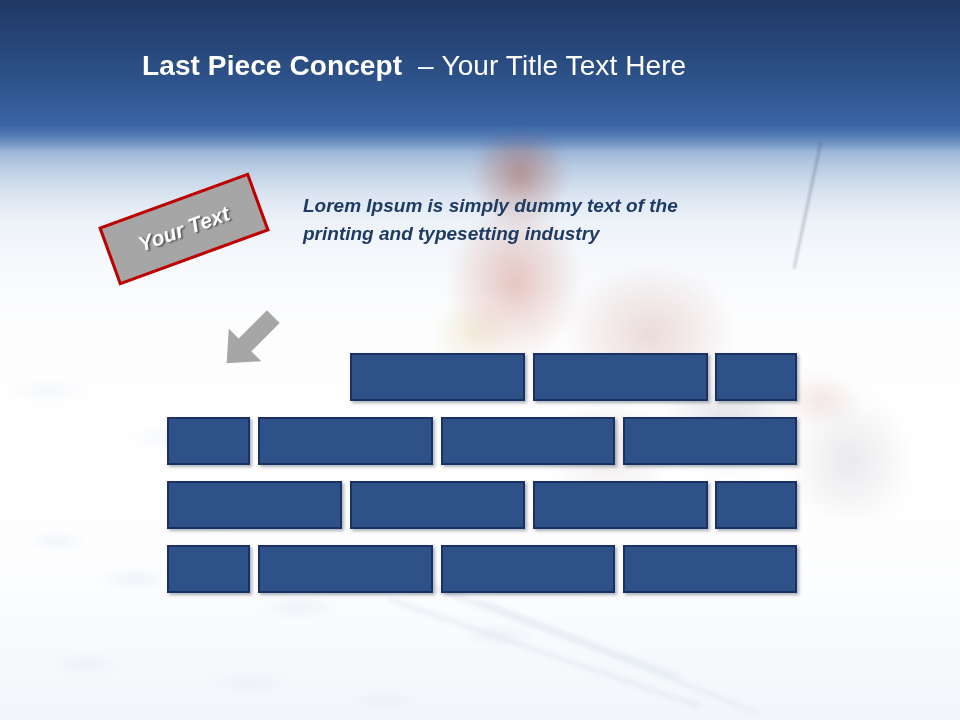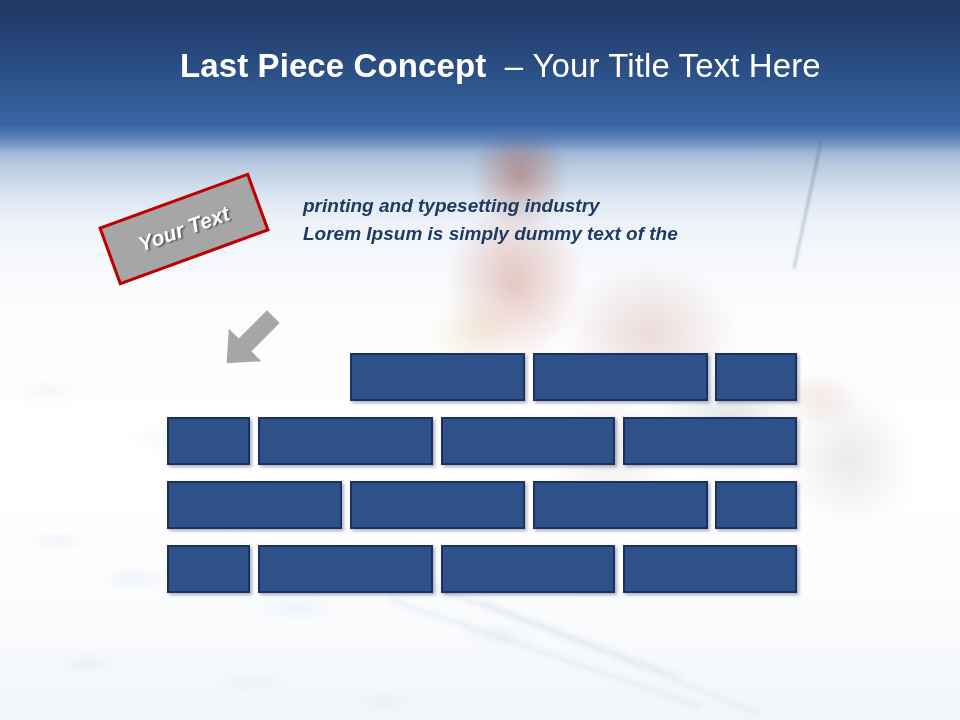--- a/index.html
+++ b/index.html
@@ -127,24 +127,23 @@
     left: 0; right: 0; bottom: -26px;
     height: 28px;
     background: linear-gradient(to bottom, #3a65a5, rgba(95,136,190,0));
   }
   .title-text {
     position: absolute;
     left: 142px;
     top: 46px;
     white-space: nowrap;
     color: #ffffff;
-    font-size: 33px;
+    font-size: 28px;
     line-height: 40px;
     letter-spacing: .1px;
-    margin-left: 38px;
   }
   .title-strong { font-weight: 700; }
   .title-light  { font-weight: 300; }
 
   
   .body-text {
     position: absolute;
     left: 303px;
     top: 192px;
     width: 430px;
@@ -214,22 +213,22 @@
     <div class="bg-figure2"></div>
     <div class="bg-pole"></div>
     <div class="bg-wash"></div>
   </div>
 
   <div class="title-band">
     <div class="title-text"><span class="title-strong">Last Piece Concept</span><span>&nbsp;&nbsp;</span><span class="title-light">–</span><span>&nbsp;</span><span class="title-light">Your Title Text Here</span></div>
   </div>
 
   <div class="body-text">
+    <span class="line">Lorem Ipsum is simply dummy text of the</span>
     <span class="line">printing and typesetting industry</span>
-    <span class="line">Lorem Ipsum is simply dummy text of the</span>
   </div>
 
   <div class="callout">
     <span class="callout-label">Your Text</span>
   </div>
 
   <div class="arrow">
     <svg viewBox="0 0 74 74" width="74" height="74" xmlns="http://www.w3.org/2000/svg">
       <g transform="rotate(45 37 37)">
         <polygon points="28,4 46,4 46,44 60,44 37,70 14,44 28,44" fill="#A6A6A6"></polygon>

